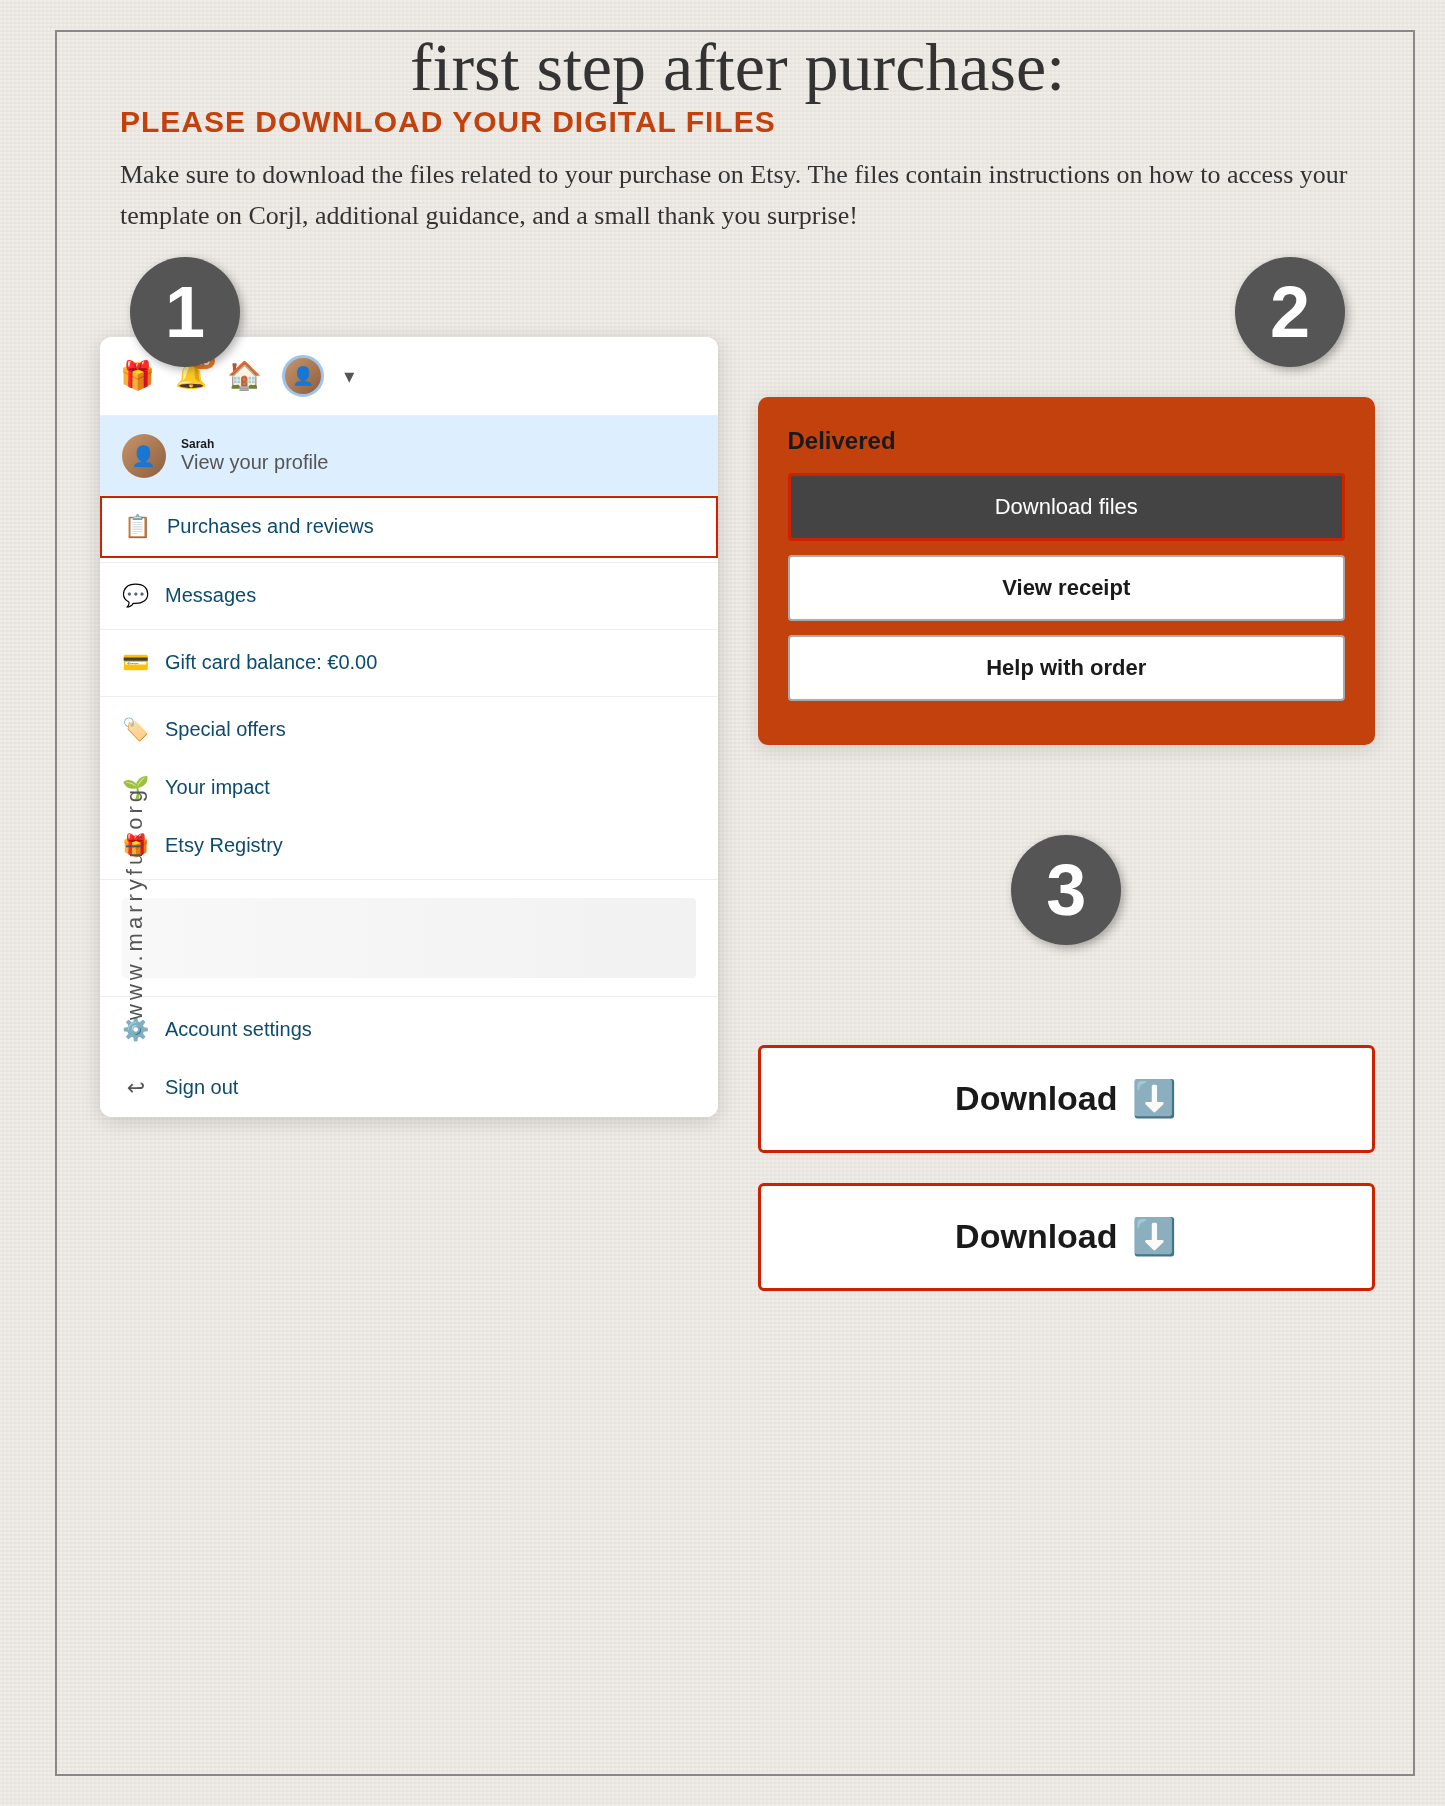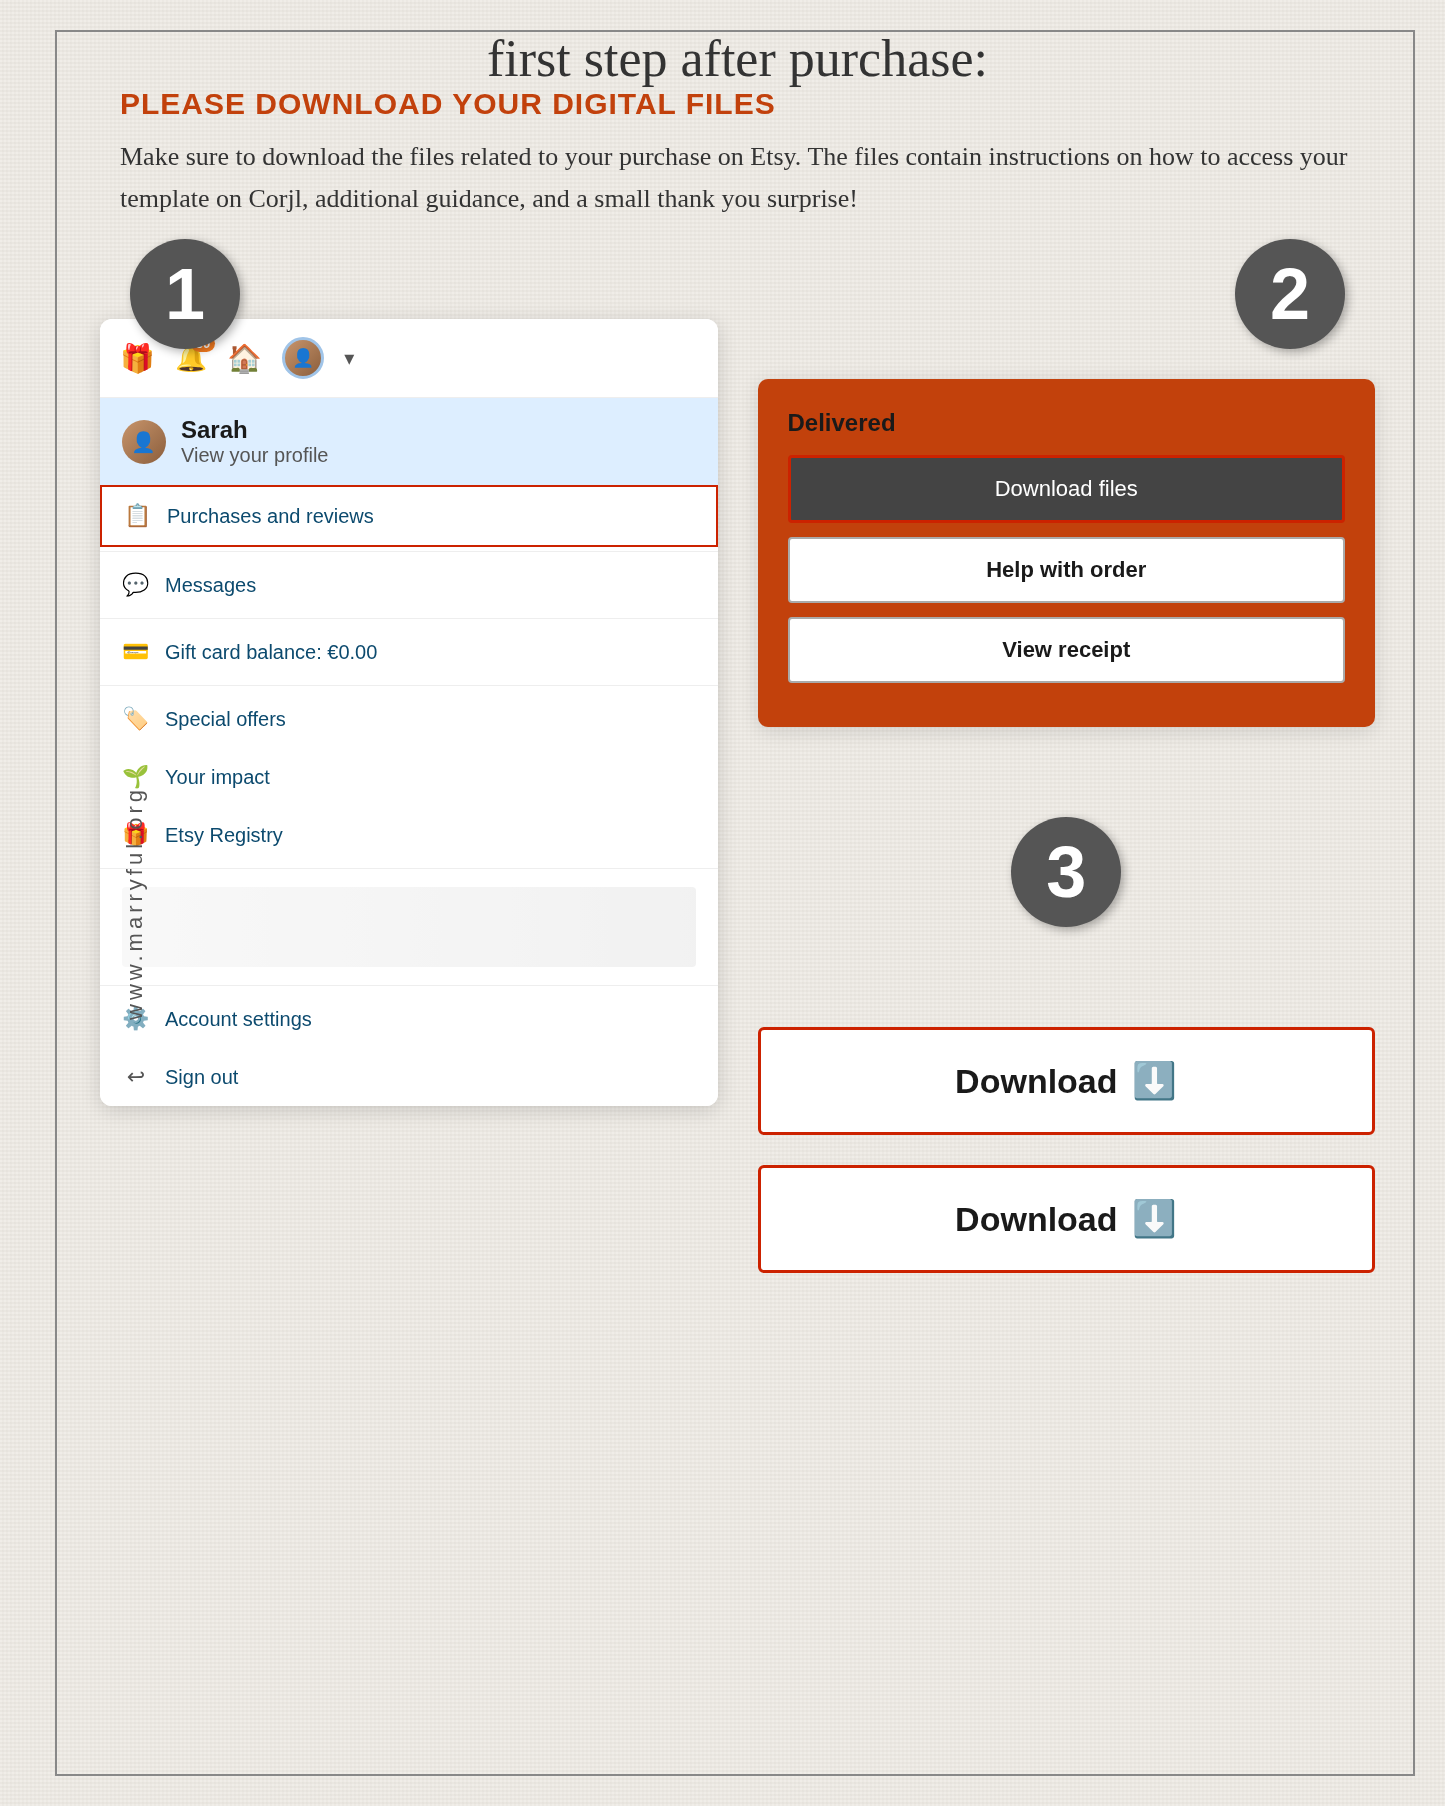--- a/index.html
+++ b/index.html
@@ -79,21 +79,21 @@
     .main-content {
       position: relative;
       z-index: 1;
       margin-left: 80px;
       margin-right: 50px;
       padding-top: 30px;
     }
 
     .handwritten-title {
       font-family: 'Brush Script MT', cursive;
-      font-size: 52px;
+      font-size: 68px;
       color: #333;
       line-height: 1.1;
       text-align: center;
       margin-bottom: 0;
       font-weight: normal;
     }
 
     .big-title {
       font-family: 'Georgia', serif;
       font-size: 110px;
@@ -235,21 +235,21 @@
       background: linear-gradient(135deg, #c8956c, #8b5e3c);
       display: flex;
       align-items: center;
       justify-content: center;
       color: white;
       font-size: 20px;
     }
 
     .profile-name {
       font-family: Arial, sans-serif;
-      font-size: 24px;
+      font-size: 12px;
       font-weight: bold;
       color: #1a1a1a;
     }
 
     .profile-sub {
       font-family: Arial, sans-serif;
       font-size: 20px;
       color: #555;
     }
 
@@ -515,25 +515,25 @@
       </div>
 
       <div class="order-panel">
         <div class="delivered-label">Delivered</div>
 
         <button class="btn-download-files">
           <span>Download files</span>
         </button>
 
         <button class="btn-outline">
+          <span>View receipt</span>
+        </button>
+
+        <button class="btn-outline">
           <span>Help with order</span>
-        </button>
-
-        <button class="btn-outline">
-          <span>View receipt</span>
         </button>
       </div>
 
       <div class="step3-section">
 
         <div style="position:relative; text-align:center; margin-bottom:0;">
           <div class="step-number-circle" style="position:static; display:inline-flex; margin: 30px auto 0;">
             <span>3</span>
           </div>
         </div>

